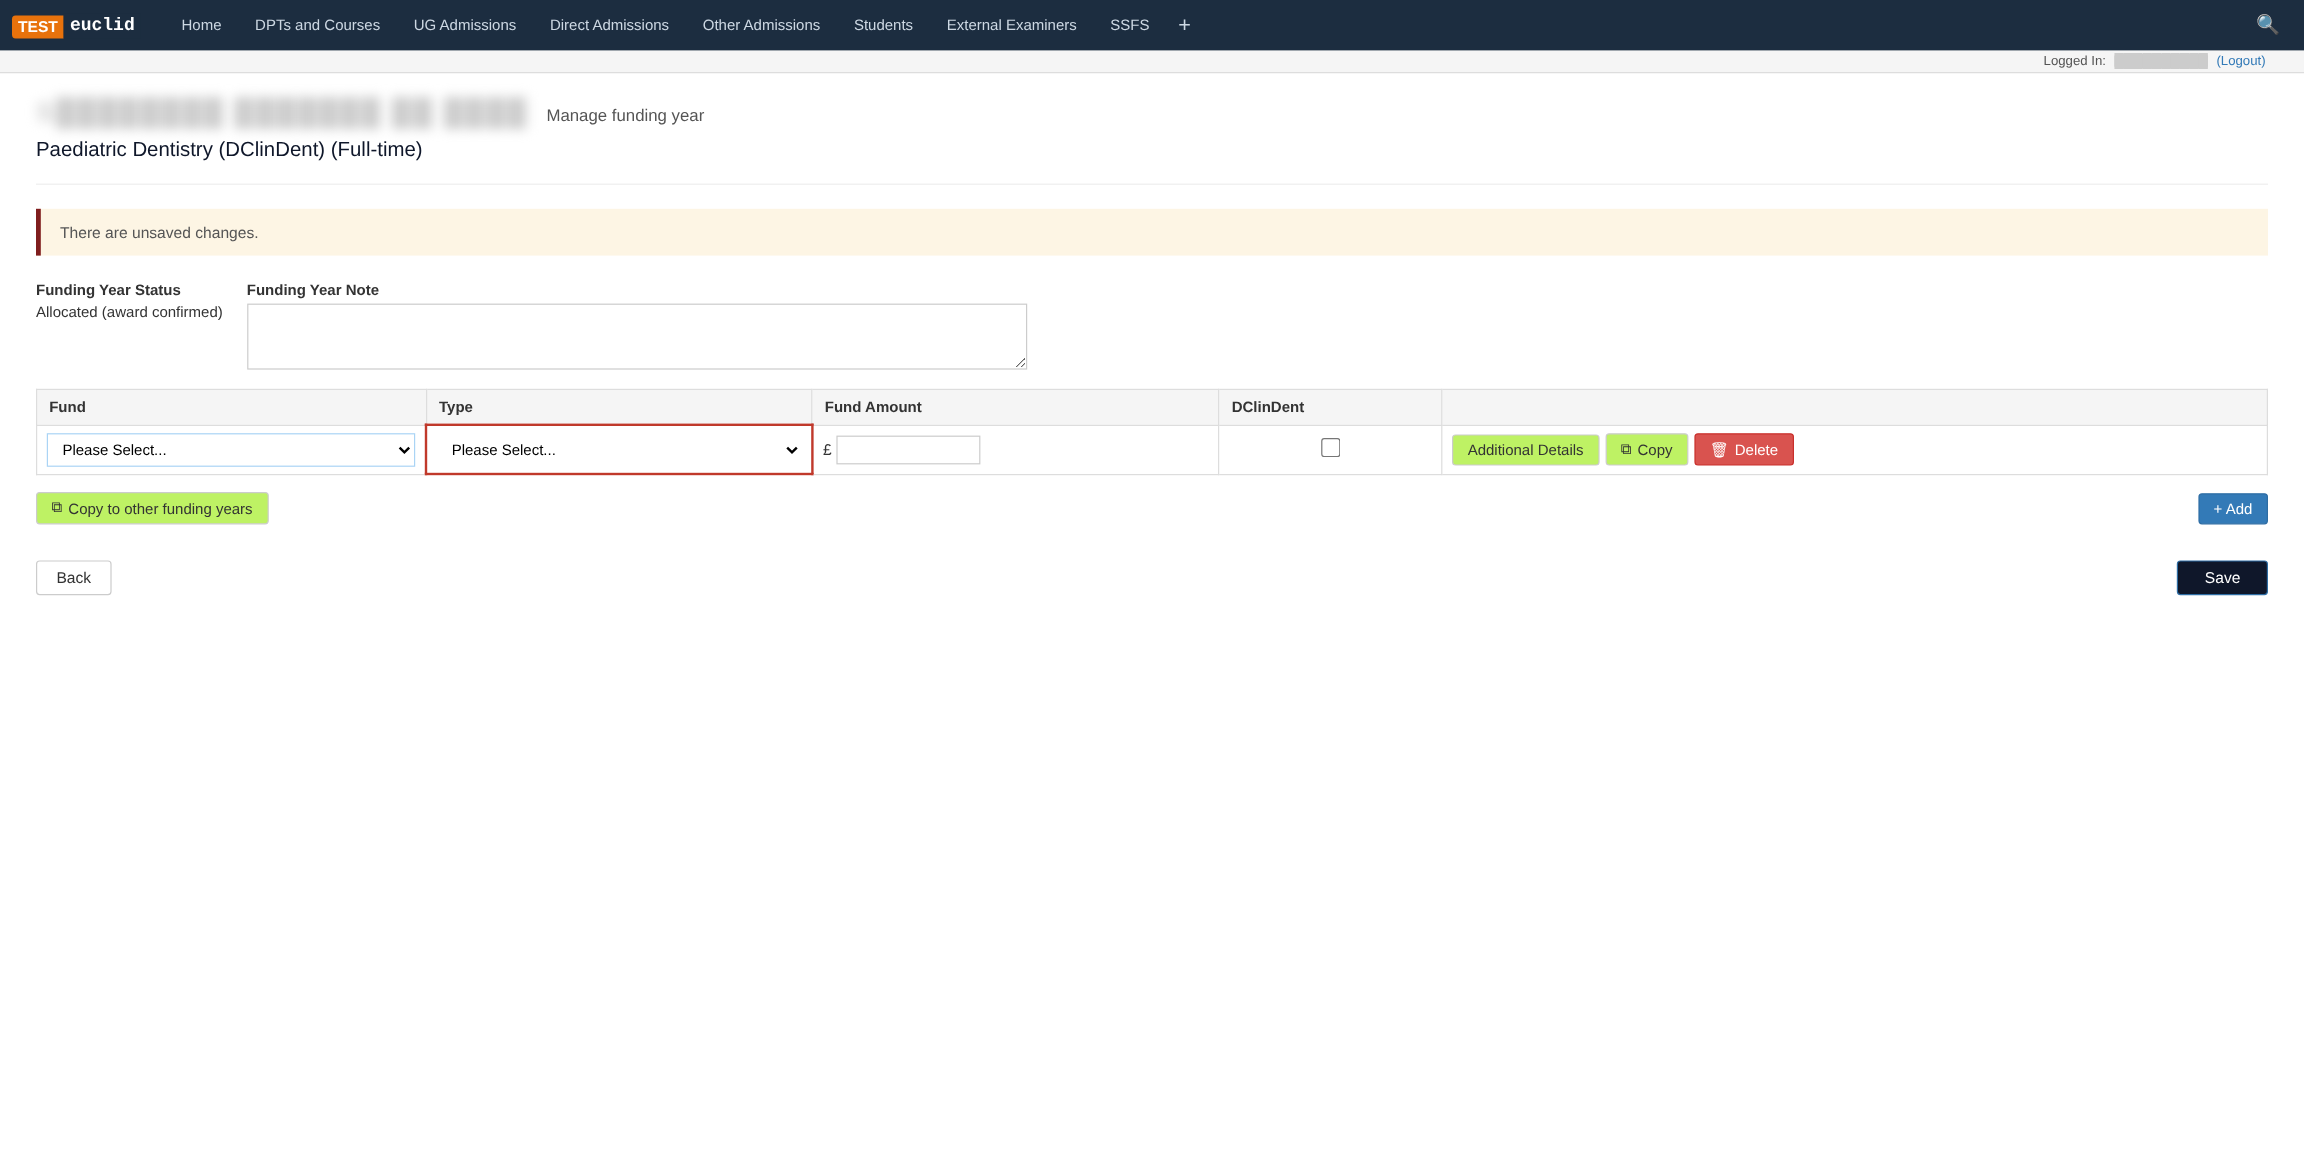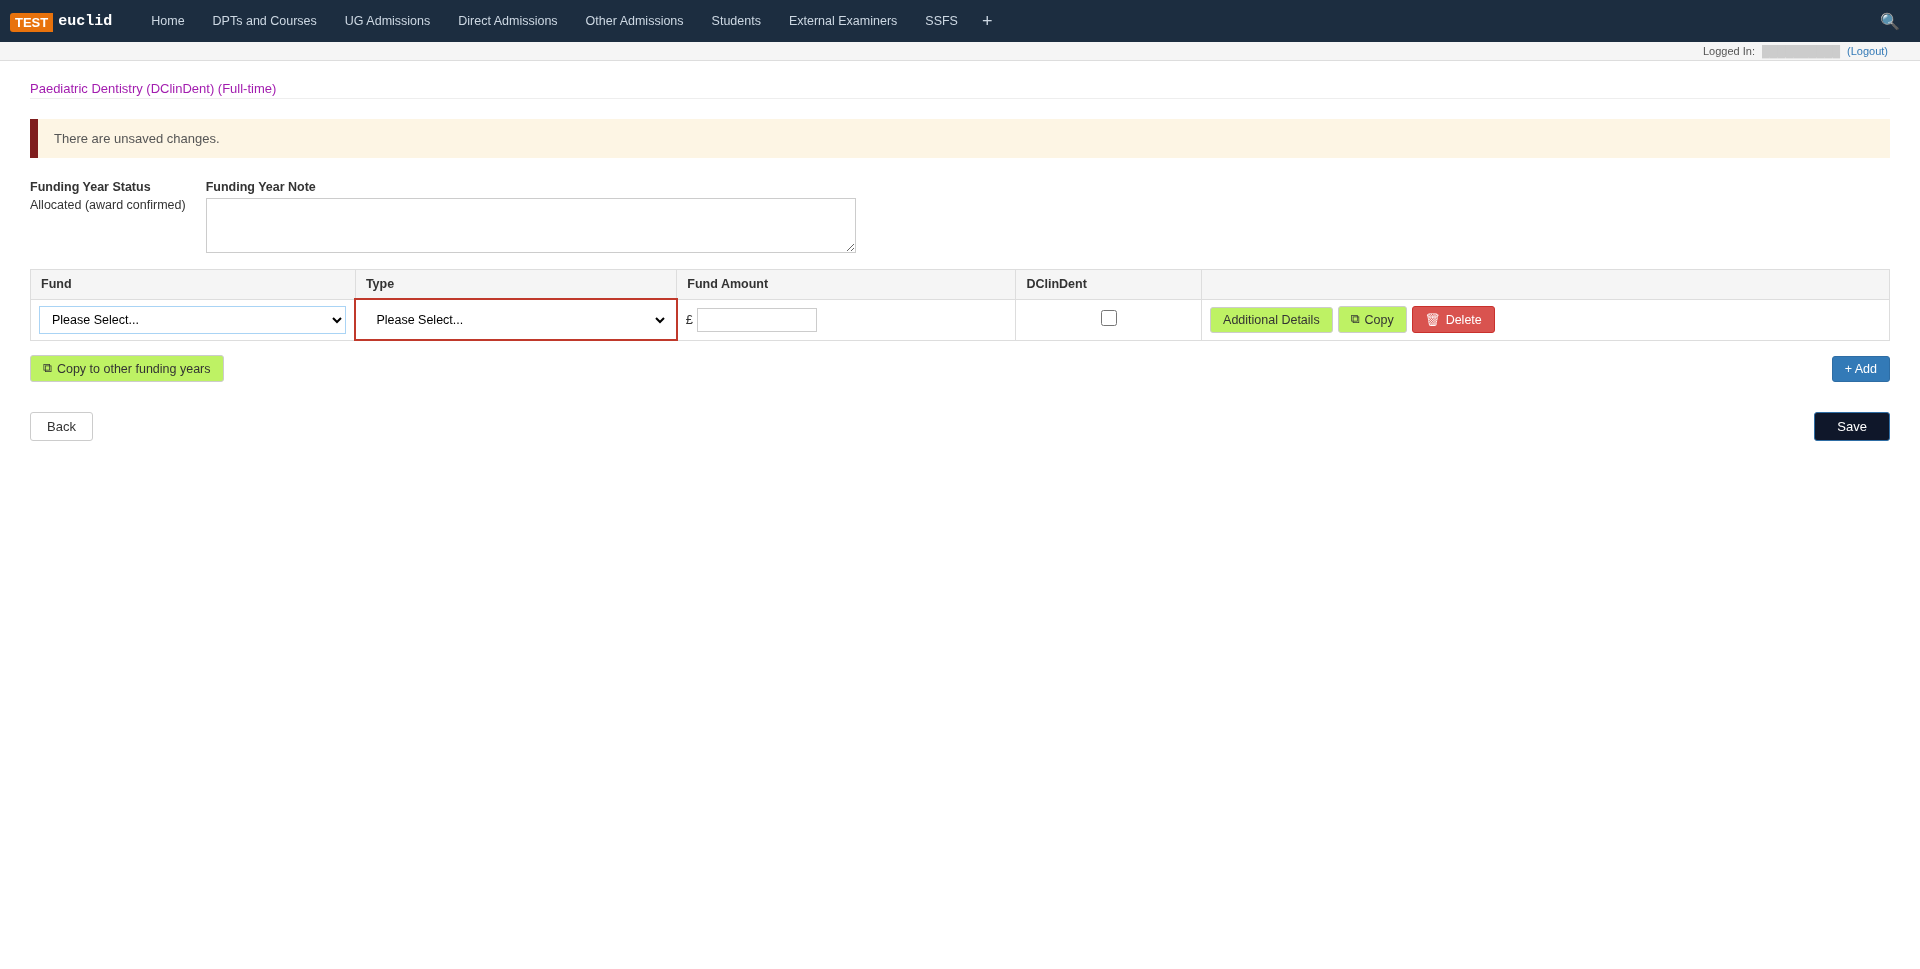--- a/index.html
+++ b/index.html
@@ -94,29 +94,29 @@
       color: #ccc;
       letter-spacing: 2px;
       filter: blur(5px);
       user-select: none;
     }
     .page-subtitle-label {
       font-size: 14px;
       color: #555;
     }
     .page-breadcrumb {
-      font-size: 13px;
-      color: #a21caf;
-      margin-bottom: 2px;
+      font-size: 17px;
+      color: #0f172a;
+      margin-bottom: 18px;
     }
 
     
     .alert-warning {
       background: #fdf5e4;
-      border-left: 8px solid #7f1d1d;
+      border-left: 4px solid #7f1d1d;
       padding: 12px 16px;
       margin-bottom: 22px;
       font-size: 13px;
       color: #555;
     }
 
     
     .section-title {
       font-size: 17px;
       font-weight: bold;
@@ -297,20 +297,24 @@
 </nav>
 
 <div class="logged-in-bar">
   <span>Logged In:</span>
   <span style="color:#ccc; background:#ccc; border-radius:2px; margin: 0 4px;">██████████</span>
   <a>(Logout)</a>
 </div>
 
 <div class="page-content">
 
+  <div class="page-title-row">
+    <span class="page-title-blurred">S████████ ███████ ██ ████</span>
+    <span class="page-subtitle-label">Manage funding year</span>
+  </div>
   <div class="page-breadcrumb">Paediatric Dentistry (DClinDent) (Full-time)</div>
 
   <hr class="hr-divider">
 
   <div class="alert-warning">
     <span>There are unsaved changes.</span>
   </div>
 
 
   <div class="form-row">

